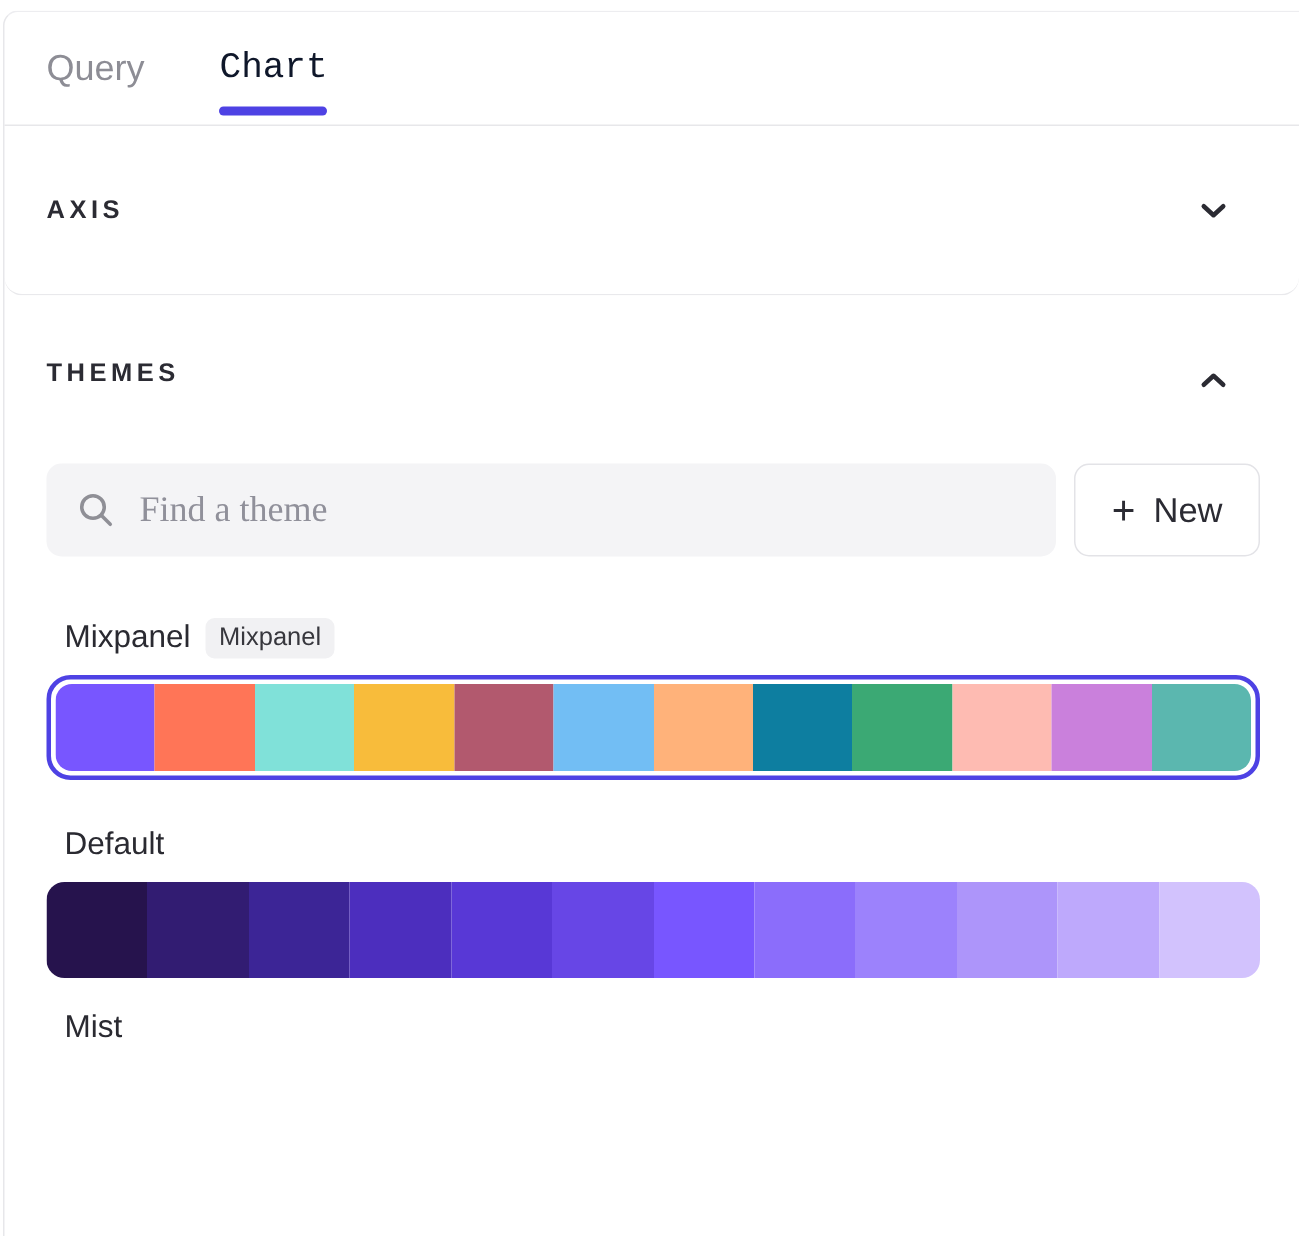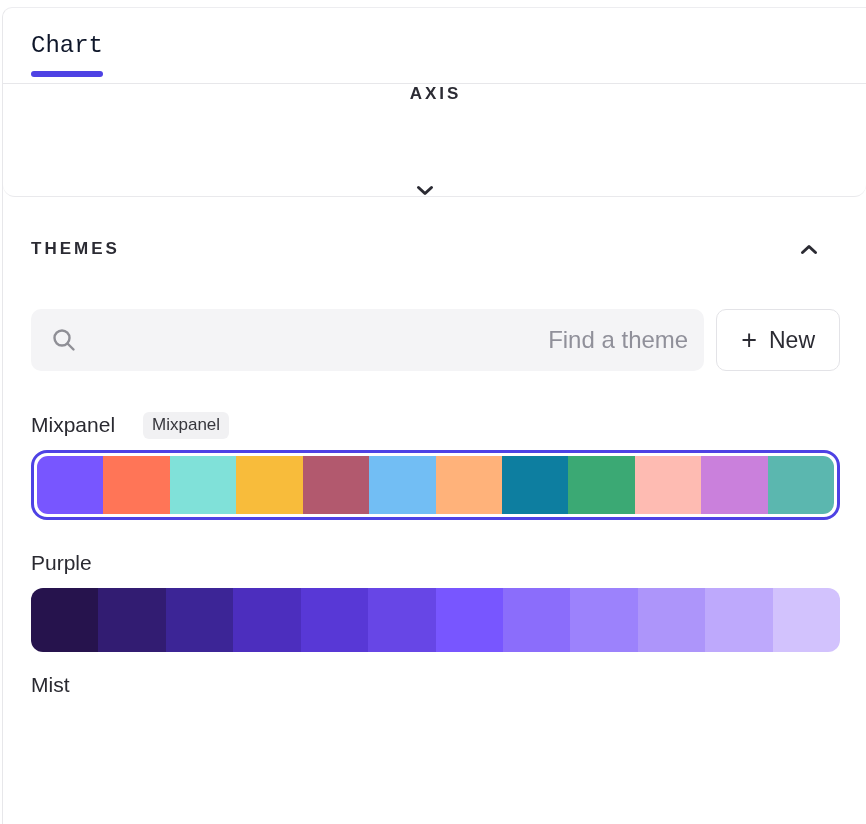--- a/index.html
+++ b/index.html
@@ -15,47 +15,47 @@
   .tab { position:relative; height:100%; display:flex; align-items:center;
          font-size:24px; font-weight:500; color:#8d8d95; cursor:pointer; }
   .tab.active { color:#0f172a;font-family:Liberation Mono, monospace; }
   .tab .underline { position:absolute; left:0; right:0; bottom:6px; height:6px;
                     border-radius:3px; background:#4e42e4; }
 
   
   .section-axis { height:113px; display:flex; align-items:center;
                   justify-content:space-between; padding:0 26px 0 28px;
                   border-bottom:1px solid #e9e9ec;
-                  border-bottom-left-radius:12px; border-bottom-right-radius:12px;flex-direction:column; }
+                  border-bottom-left-radius:12px; border-bottom-right-radius:12px; }
   .section-title { font-size:17px; font-weight:700; letter-spacing:3px; color:#2b2b33; }
   .chevron { display:flex; align-items:center; justify-content:center;
              margin-right:22px; cursor:pointer; }
 
   .section-themes { padding:42px 26px 0 28px; }
-  .themes-header { display:flex; align-items:center; justify-content:space-between;
+  .themes-header { display:flex; align-items:flex-end; justify-content:space-between;
                    height:20px; cursor:pointer; }
 
   
   .search-row { display:flex; margin-top:50px; gap:12px; }
   .search-box { flex:1; height:62px; background:#f4f4f6; border-radius:10px;
                 display:flex; align-items:center; padding:0 16px 0 20px; }
   .search-box svg { flex:none; margin-right:16px; }
   .search-box input { flex:1; border:none; outline:none; background:transparent;
-                      font-family:Liberation Sans, sans-serif;
-                      font-size:24px; color:#2b2b33;text-align:right; }
+                      font-family:Liberation Serif, serif;
+                      font-size:24px; color:#2b2b33; }
   .search-box input::placeholder { color:#90909a; }
   .new-btn { height:62px; padding:0 24px; background:#fff; border:1px solid #e3e3e7;
              border-radius:10px; display:flex; align-items:center; gap:12px;
              font-family:"Liberation Sans", sans-serif; font-size:23px; font-weight:500;
              color:#2b2b33; cursor:pointer; }
   .new-btn .plus { font-size:27px; font-weight:400; line-height:1; color:#2b2b33; }
 
   
   .theme-item { }
-  .theme-label-row { display:flex; align-items:center; gap:28px; height:28px; }
+  .theme-label-row { display:flex; align-items:center; gap:10px; height:28px;margin-left:12px; }
   .theme-name { font-size:21px; font-weight:500; color:#2a2a31; }
   .badge { background:#f1f1f3; color:#37373d; font-size:17px; border-radius:6px;
            padding:3px 9px 4px; }
   .swatch-outer { margin-top:11px; border-radius:12px; overflow:hidden; cursor:pointer; }
   .swatch-row { display:flex; height:64px; }
   .swatch-row .swatch { flex:1; }
   .swatch-outer.selected { border:3px solid #4e42e4; border-radius:16px; padding:3px;
                            overflow:visible; }
   .swatch-outer.selected .swatch-row { height:58px; border-radius:11px; overflow:hidden; }
 
@@ -63,20 +63,23 @@
   .mt-purple   { margin-top:29px; }
   .mt-lava     { margin-top:32px; }
   .mt-mist     { margin-top:19px; }
 </style>
 </head>
 <body>
 
 <div class="panel">
 
   <div class="tabbar">
+    <div class="tab">
+      <span>Query</span>
+    </div>
     <div class="tab active">
       <span>Chart</span>
       <div class="underline"></div>
     </div>
   </div>
 
   <div class="section-axis">
     <span class="section-title">AXIS</span>
     <span class="chevron">
       <svg width="18" height="11" viewBox="0 0 18 11">
@@ -128,21 +131,21 @@
             <div class="swatch" style="background: rgb(59, 169, 116);"></div>
             <div class="swatch" style="background: rgb(254, 187, 178);"></div>
             <div class="swatch" style="background: rgb(202, 128, 220);"></div>
             <div class="swatch" style="background: rgb(91, 183, 175);"></div>
           </div>
       </div>
     </div>
 
     <div class="theme-item mt-purple">
       <div class="theme-label-row">
-        <span class="theme-name">Purple</span>
+        <span class="theme-name">Default</span>
       </div>
       <div class="swatch-outer">
         <div class="swatch-row">
             <div class="swatch" style="background: rgb(38, 19, 77);"></div>
             <div class="swatch" style="background: rgb(50, 28, 114);"></div>
             <div class="swatch" style="background: rgb(60, 37, 150);"></div>
             <div class="swatch" style="background: rgb(76, 46, 190);"></div>
             <div class="swatch" style="background: rgb(88, 56, 214);"></div>
             <div class="swatch" style="background: rgb(103, 70, 230);"></div>
             <div class="swatch" style="background: rgb(120, 86, 255);"></div>

